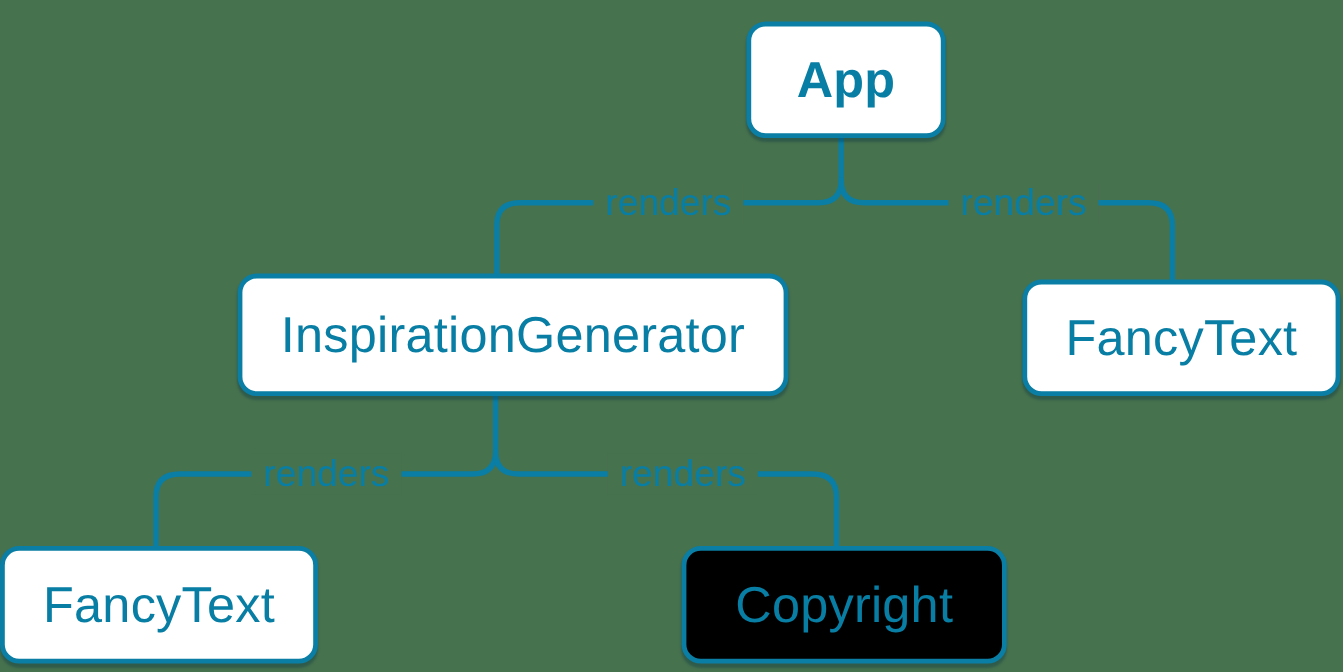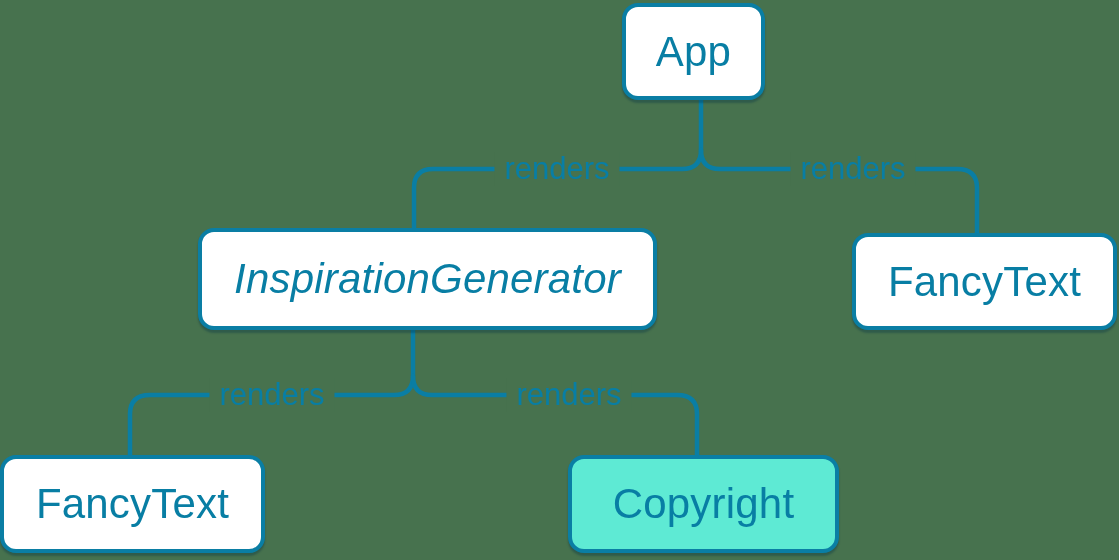--- a/index.html
+++ b/index.html
@@ -48,22 +48,22 @@
     transform: translate(-50%, -50%);
     background: #47724e;
     color: #087ea4;
     font-size: 31px;
     font-weight: 500;
     padding: 0 10px;
     line-height: 34px;
     white-space: nowrap;
   }
   
-  .node-app          { left: 622px; top: 3px;   width: 143px; height: 97px;  }
-  .node-insp         { left: 198px; top: 228px; width: 459px; height: 102px; font-style: italic; }
+  .node-app          { left: 622px; top: 18px;   width: 166px; height: 97px; font-weight: bold;  }
+  .node-insp         { left: 198px; top: 228px; width: 459px; height: 102px; }
   .node-fancy-right  { left: 852px; top: 233px; width: 265px; height: 97px;  }
   .node-fancy-left   { left: 0px;   top: 455px; width: 265px; height: 98px;  }
   .node-copyright    { left: 568px; top: 455px; width: 271px; height: 98px;  }
   
   .edge-label-1 { left: 557px; top: 169px; }
   .edge-label-2 { left: 853px; top: 169px; }
   .edge-label-3 { left: 272px; top: 395px; }
   .edge-label-4 { left: 569px; top: 395px; }
 </style>
 </head>
@@ -91,21 +91,21 @@
   </div>
 
   <div class="node node-fancy-right" style="border-color: rgb(10, 126, 164); background: rgb(255, 255, 255); color: rgb(8, 126, 164);">
     <span>FancyText</span>
   </div>
 
   <div class="node node-fancy-left" style="border-color: rgb(10, 126, 164); background: rgb(255, 255, 255); color: rgb(8, 126, 164);">
     <span>FancyText</span>
   </div>
 
-  <div class="node node-copyright" style="border-color: rgb(10, 126, 164); background: #5eead4; color: rgb(8, 126, 164);">
+  <div class="node node-copyright" style="border-color: rgb(10, 126, 164); background: #000000; color: rgb(8, 126, 164);">
     <span>Copyright</span>
   </div>
 
   <span class="edge-label edge-label-1" style="background: rgb(71, 114, 78); color: rgb(8, 126, 164);">renders</span>
   <span class="edge-label edge-label-2" style="background: rgb(71, 114, 78); color: rgb(8, 126, 164);">renders</span>
   <span class="edge-label edge-label-3" style="background: rgb(71, 114, 78); color: rgb(8, 126, 164);">renders</span>
   <span class="edge-label edge-label-4" style="background: rgb(71, 114, 78); color: rgb(8, 126, 164);">renders</span>
 
 </div>
 

